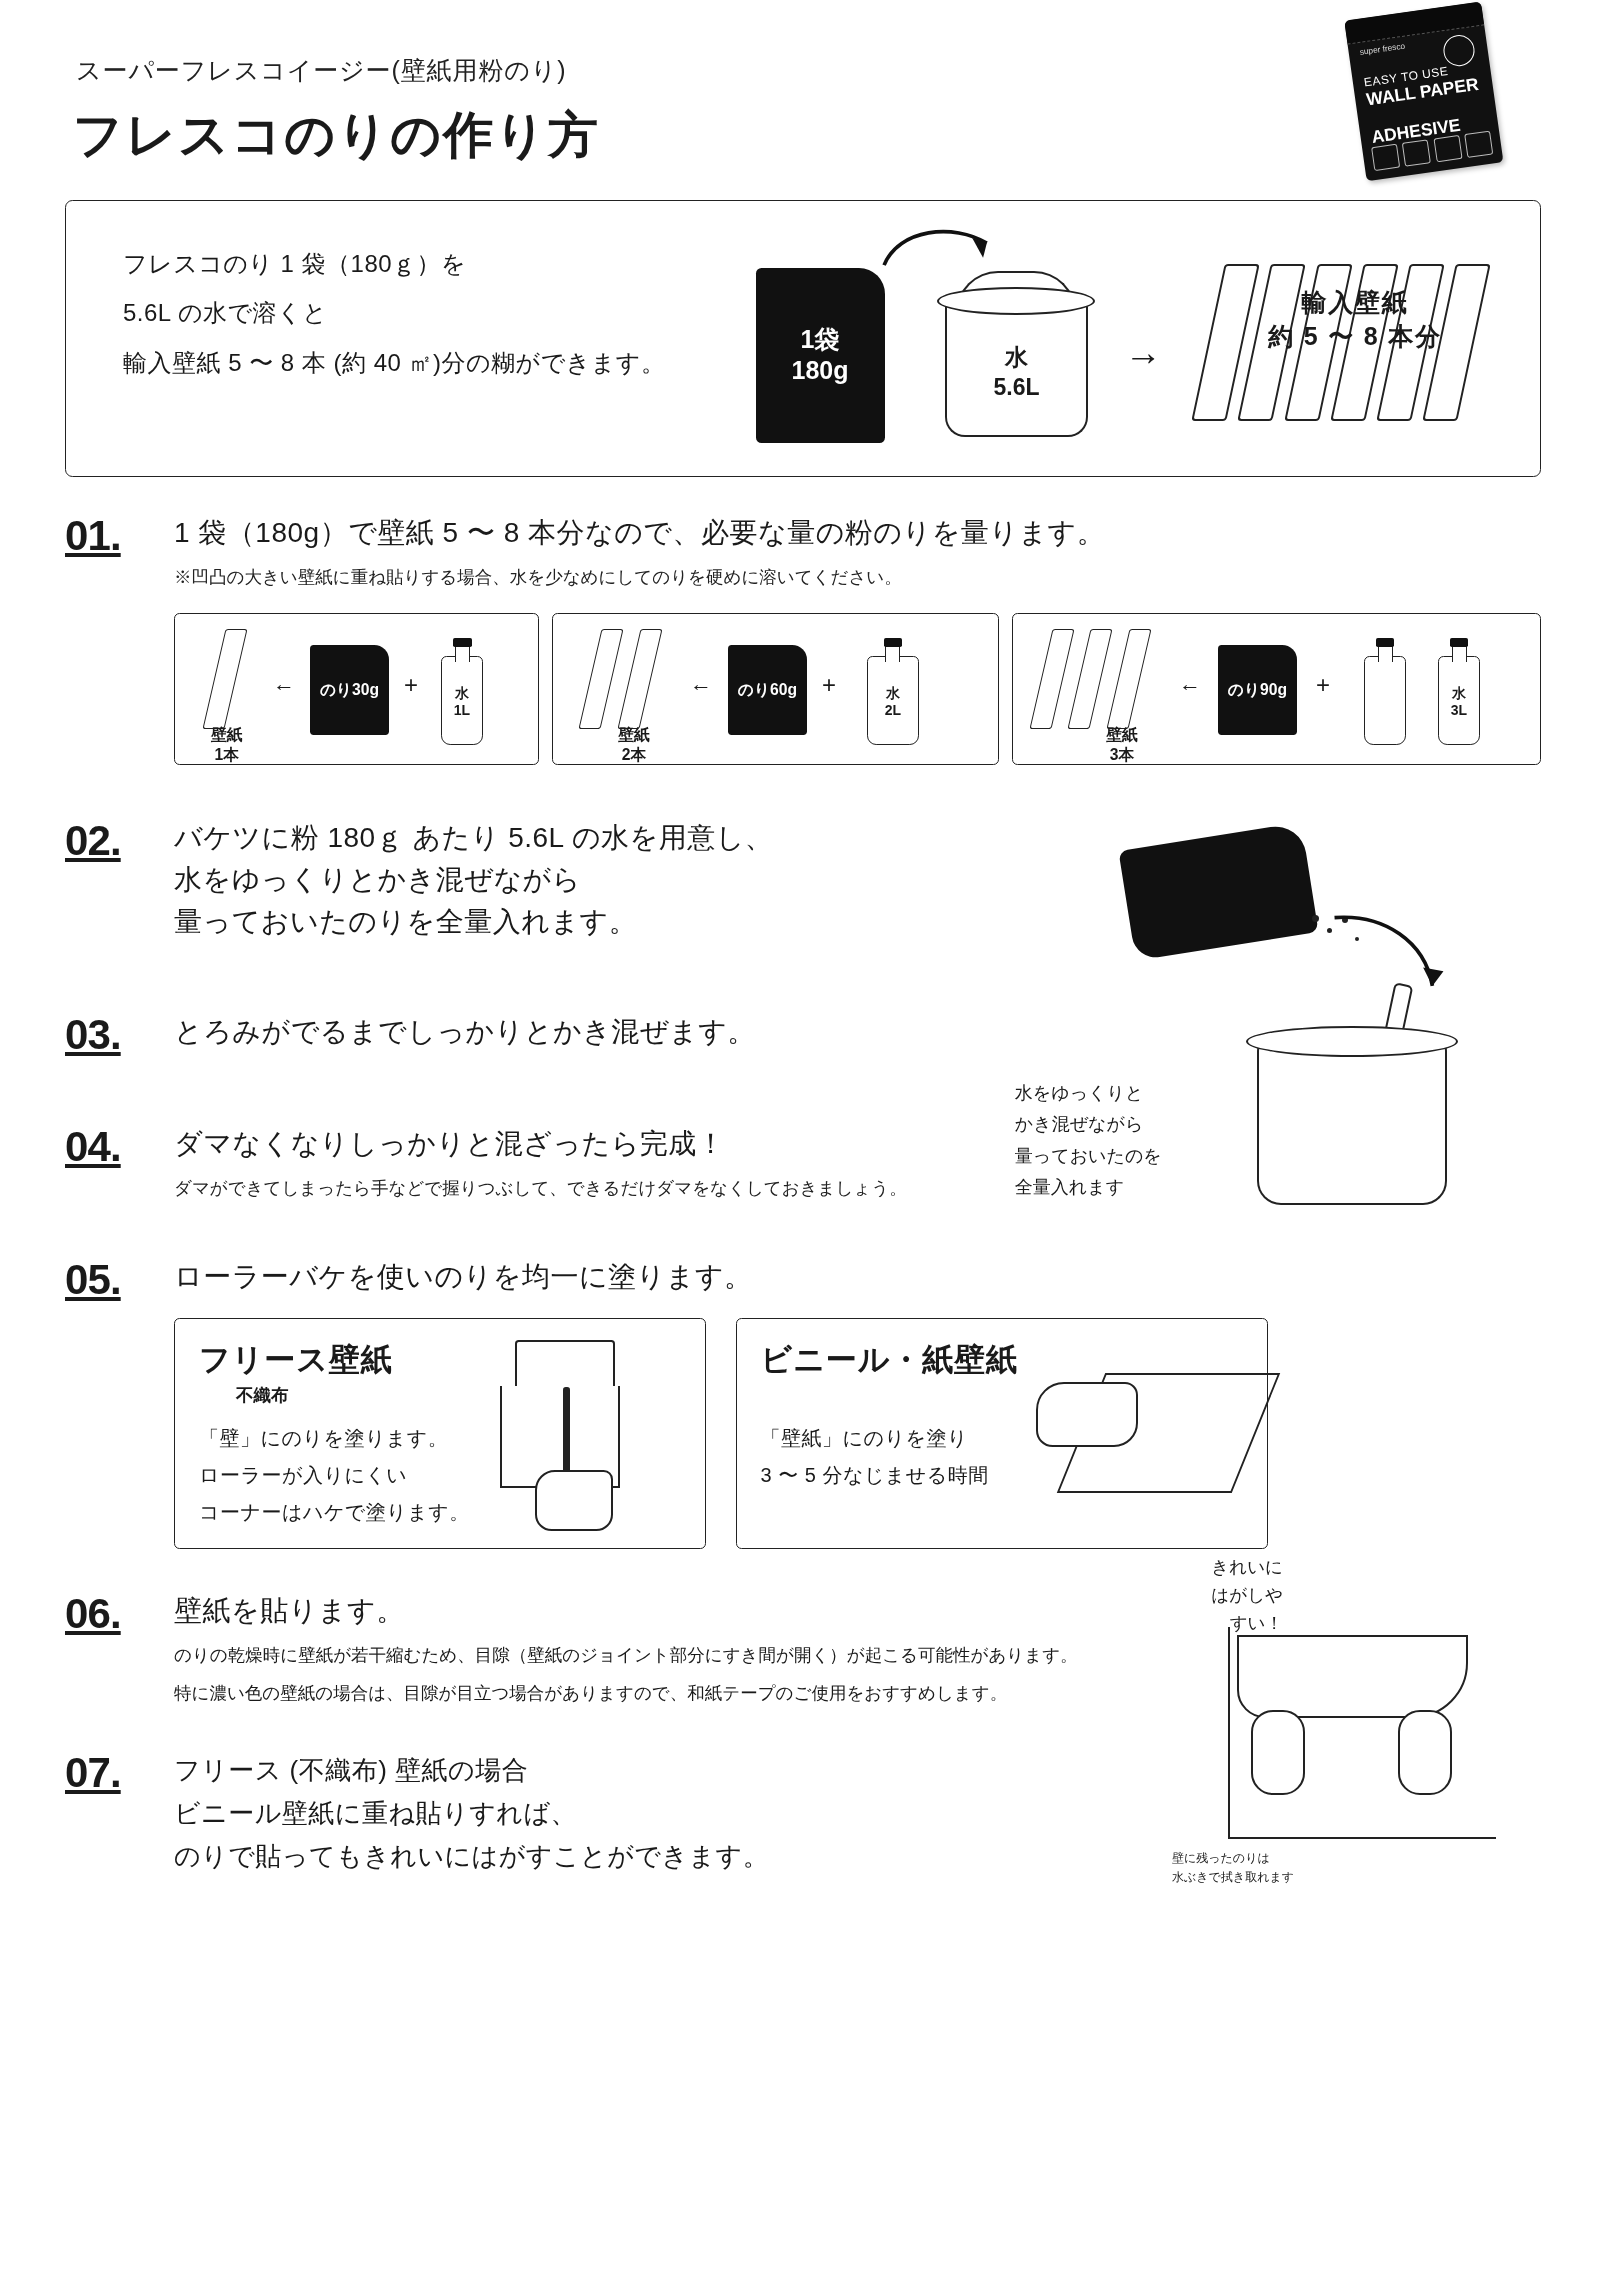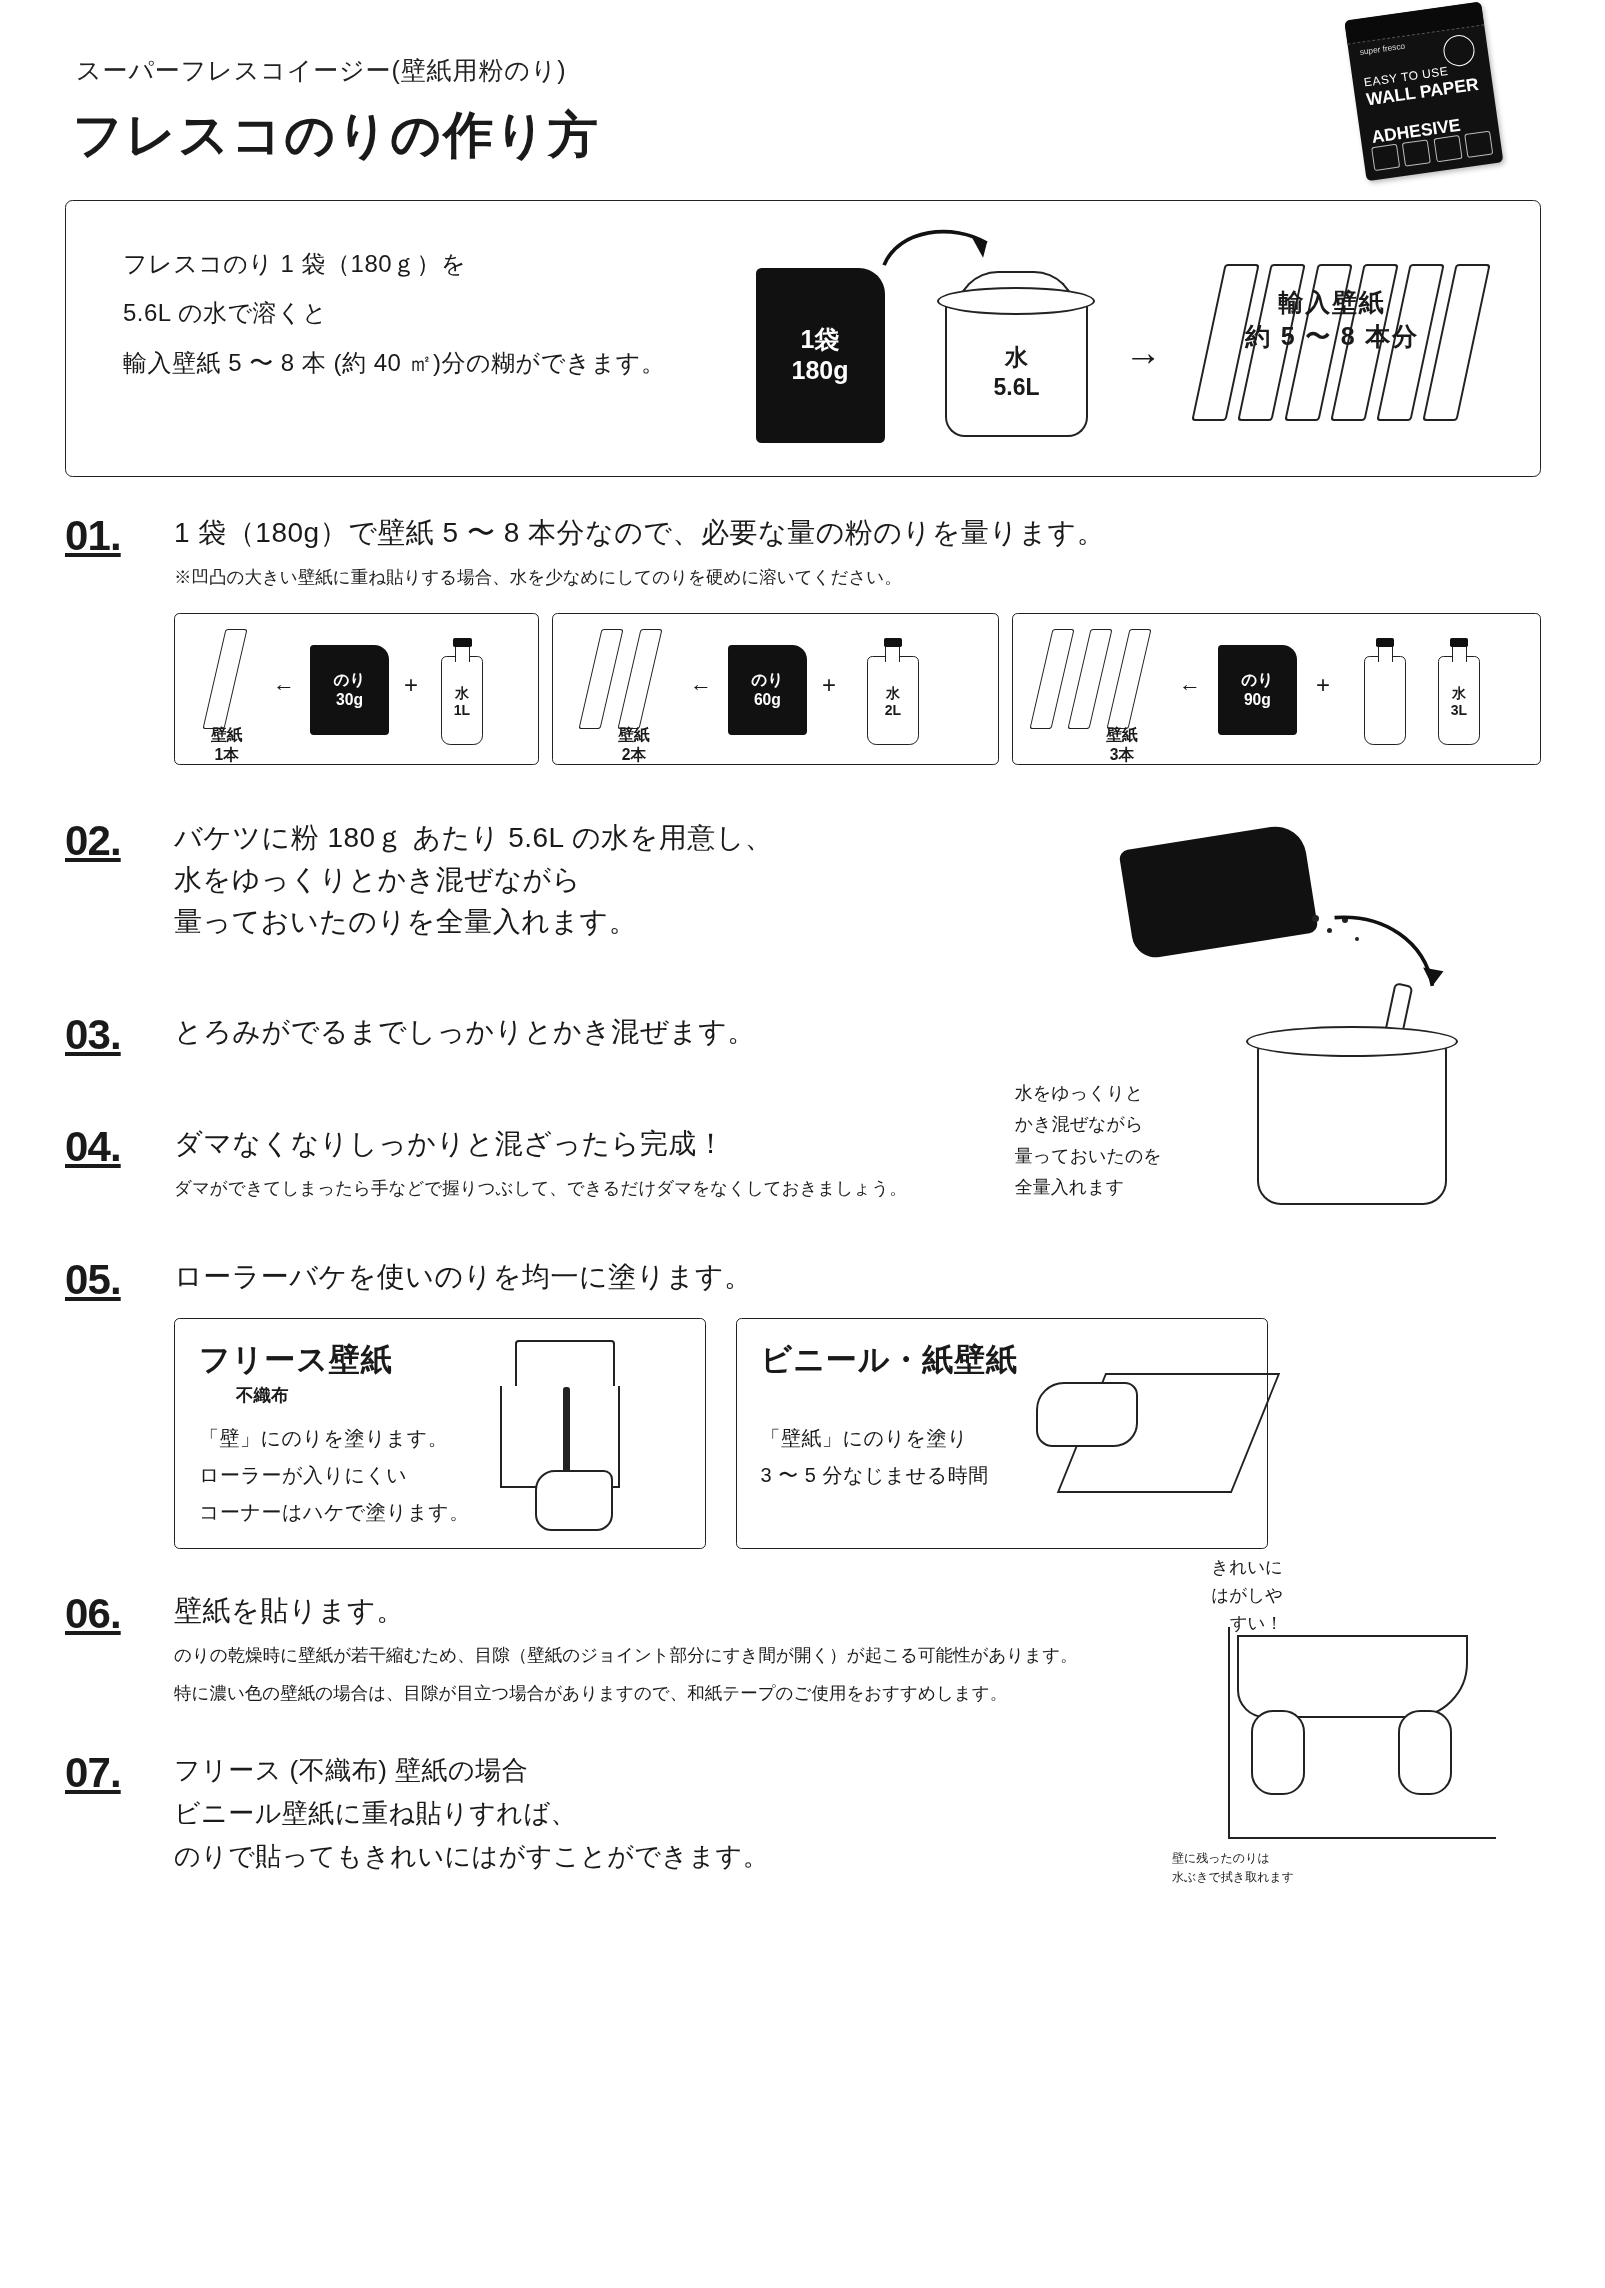--- a/index.html
+++ b/index.html
@@ -73,41 +73,41 @@
      font-size:23px; font-weight:bold; line-height:1.3; }
 
   .arrow-curve { position:absolute; left:309px; top:9.2px; width:120px; height:55px; }
   .arrow-right-sm { position:absolute; left:554px; top:118px; font-size:37px; }
 
   .rolls { position:absolute; left:628px; top:37px; width:305px; height:185px; }
   .roll {
      position:absolute; width:35px; height:157px; border:2.3px solid #222;
      border-radius:3.7px; background:#fff; transform:skewX(-12deg);
   }
-  .rolls-label { position:absolute; left:614px; top:72px; width:295px;
+  .rolls-label { position:absolute; left:637px; top:72px; width:295px;
      text-align:center; font-size:25px; font-weight:bold; line-height:1.35; letter-spacing:1.8px;}
 
   
   .step { position:relative; margin-top:35px; }
   .step-num { position:absolute; left:0; top:0; font-size:42px; font-weight:bold; letter-spacing:-0.9px;text-decoration:underline; }
   .step-body { margin-left:109px; }
   .step-head { font-size:28px; line-height:1.5; letter-spacing:0.5px; }
   .step-note { font-size:17.5px; color:#222; margin-top:9.2px; line-height:1.6; }
 
   
   .ratio-row { display:flex; gap:13px; margin-top:22px; margin-left:0px; }
   .ratio-box { border:1.4px solid #222; border-radius:5.5px; height:152px; position:relative; }
   .rb1 { width:369px; } .rb2 { width:452px; } .rb3 { width:535px; }
   .mini-roll {
      position:absolute; width:22px; height:100px; border:1.8px solid #222; border-radius:2.8px;
      transform:skewX(-13deg); background:#fff;
   }
   .mini-label { position:absolute; font-size:15.7px; font-weight:bold; line-height:1.25; text-align:center; }
   .mini-bag { position:absolute; background:#111; color:#fff; font-weight:bold;
-     display:flex; flex-direction:column; align-items:center; justify-content:center;
+     display:flex; flex-direction:row; align-items:center; justify-content:center;
      font-size:15.7px; line-height:1.25; border-radius:3.7px 14.8px 3.7px 3.7px; width:79px; height:90px;text-align:center;}
   .mini-arrow { position:absolute; font-size:22px; }
   .mini-plus { position:absolute; font-size:24px; }
   .bottle { position:absolute; width:42px; height:107px; }
   .bottle-body { position:absolute; bottom:0; left:0; width:42px; height:89px;
      border:1.8px solid #222; border-radius:5.5px 5.5px 9.2px 9.2px; background:#fff;}
   .bottle-neck { position:absolute; top:7.4px; left:14px; width:14.8px; height:16.6px; border:1.8px solid #222; border-bottom:none; background:#fff;}
   .bottle-cap { position:absolute; top:0; left:12px; width:18.5px; height:9.2px; background:#111; border-radius:1.8px;}
   .bottle-label { position:absolute; bottom:26px; left:0; width:42px; text-align:center; font-size:14px; font-weight:bold; line-height:1.2;}
 

